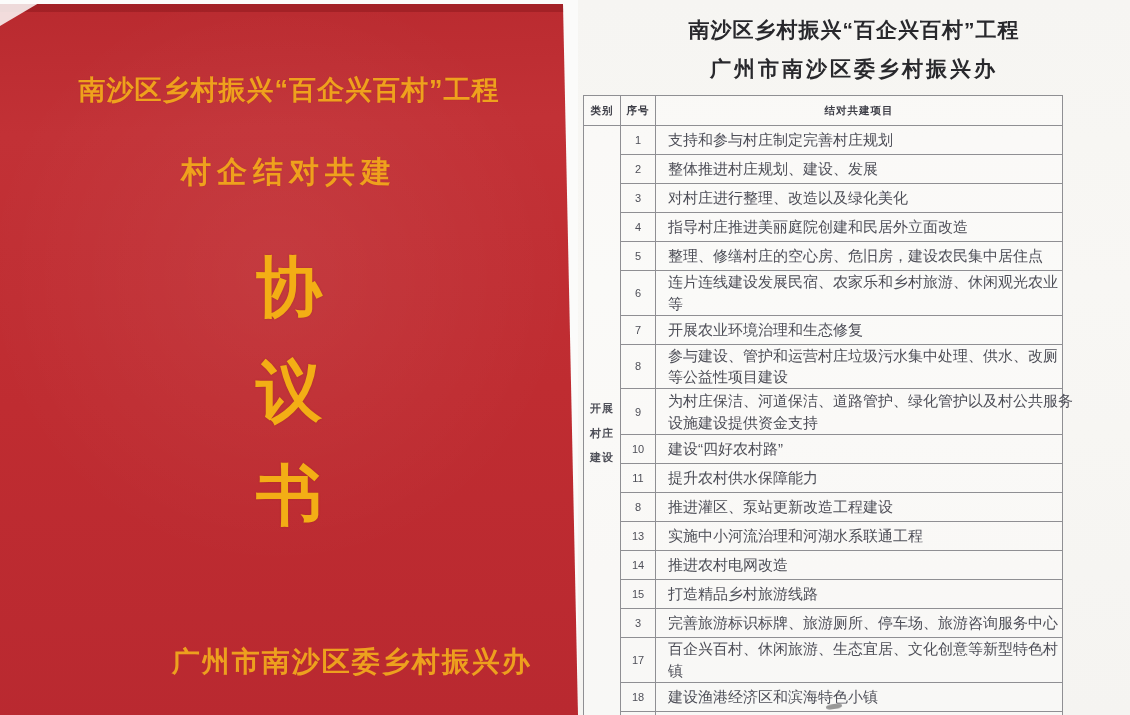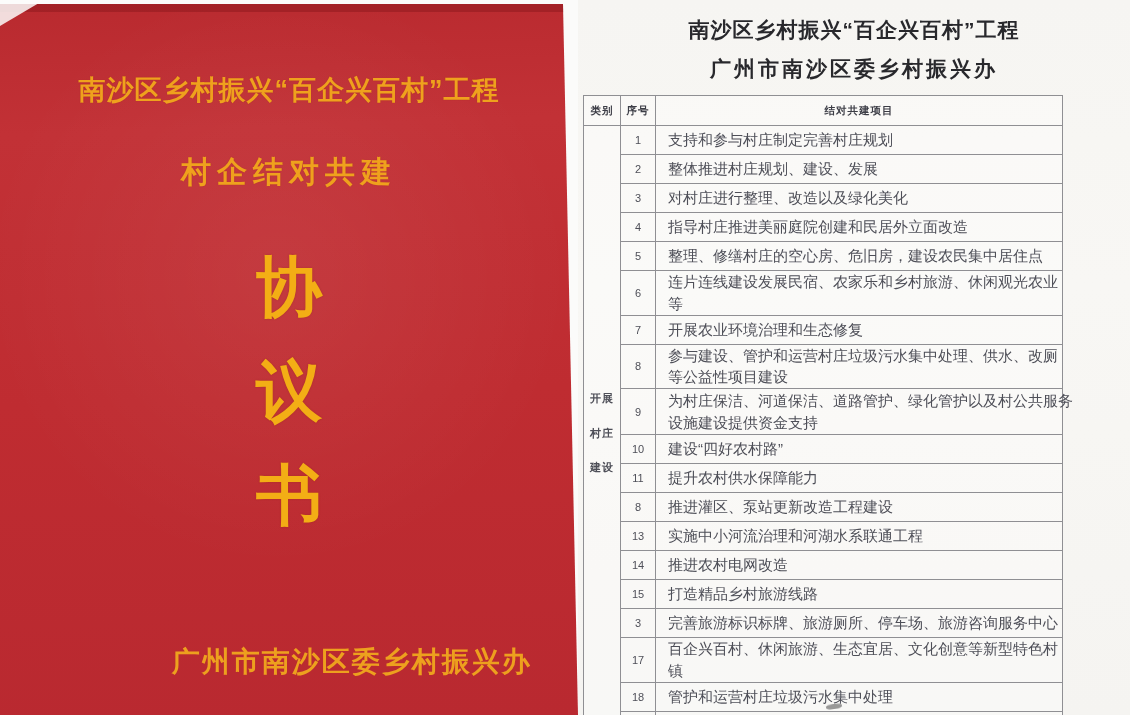--- a/index.html
+++ b/index.html
@@ -83,21 +83,21 @@
   td.c-no {
     text-align:center; font-size:11px; color:#4e4f58;
   }
   td.c-proj {
     font-size:15px; color:#4e4f58; padding-left:12px; line-height:1.45;
   }
   tr.tall td.c-proj span { display:inline-block; width:408px; vertical-align:top; }
   td.c-cat {
     text-align:center; vertical-align:middle;
   }
-  .cat-lines { display:flex; flex-direction:column; align-items:center; gap:20px; }
+  .cat-lines { display:flex; flex-direction:column; align-items:center; gap:10px; }
   .cat-lines span {
     font-size:11px; color:#4e4f58; font-weight:bold; letter-spacing:1px; line-height:1.3;
   }
   .scan-artifact {
     position:absolute; left:248px; bottom:6px; width:16px; height:5px;
     background:#4a4a4a; opacity:.55; border-radius:40%; transform:rotate(-8deg);
     filter:blur(.6px);
   }
 </style>
 </head>
@@ -207,21 +207,21 @@
         <tr>
           <td class="c-no">3</td>
           <td class="c-proj"><span>完善旅游标识标牌、旅游厕所、停车场、旅游咨询服务中心</span></td>
         </tr>
         <tr>
           <td class="c-no">17</td>
           <td class="c-proj"><span>百企兴百村、休闲旅游、生态宜居、文化创意等新型特色村镇</span></td>
         </tr>
         <tr>
           <td class="c-no">18</td>
-          <td class="c-proj"><span>管护和运营村庄垃圾污水集中处理</span></td>
+          <td class="c-proj"><span>建设渔港经济区和滨海特色小镇</span></td>
         </tr>
         <tr>
           <td class="c-no">20</td>
           <td class="c-proj"><span>推进“厕所革命”</span></td>
         </tr>
       </tbody>
     </table>
 
     <div class="scan-artifact"></div>
   </div>

